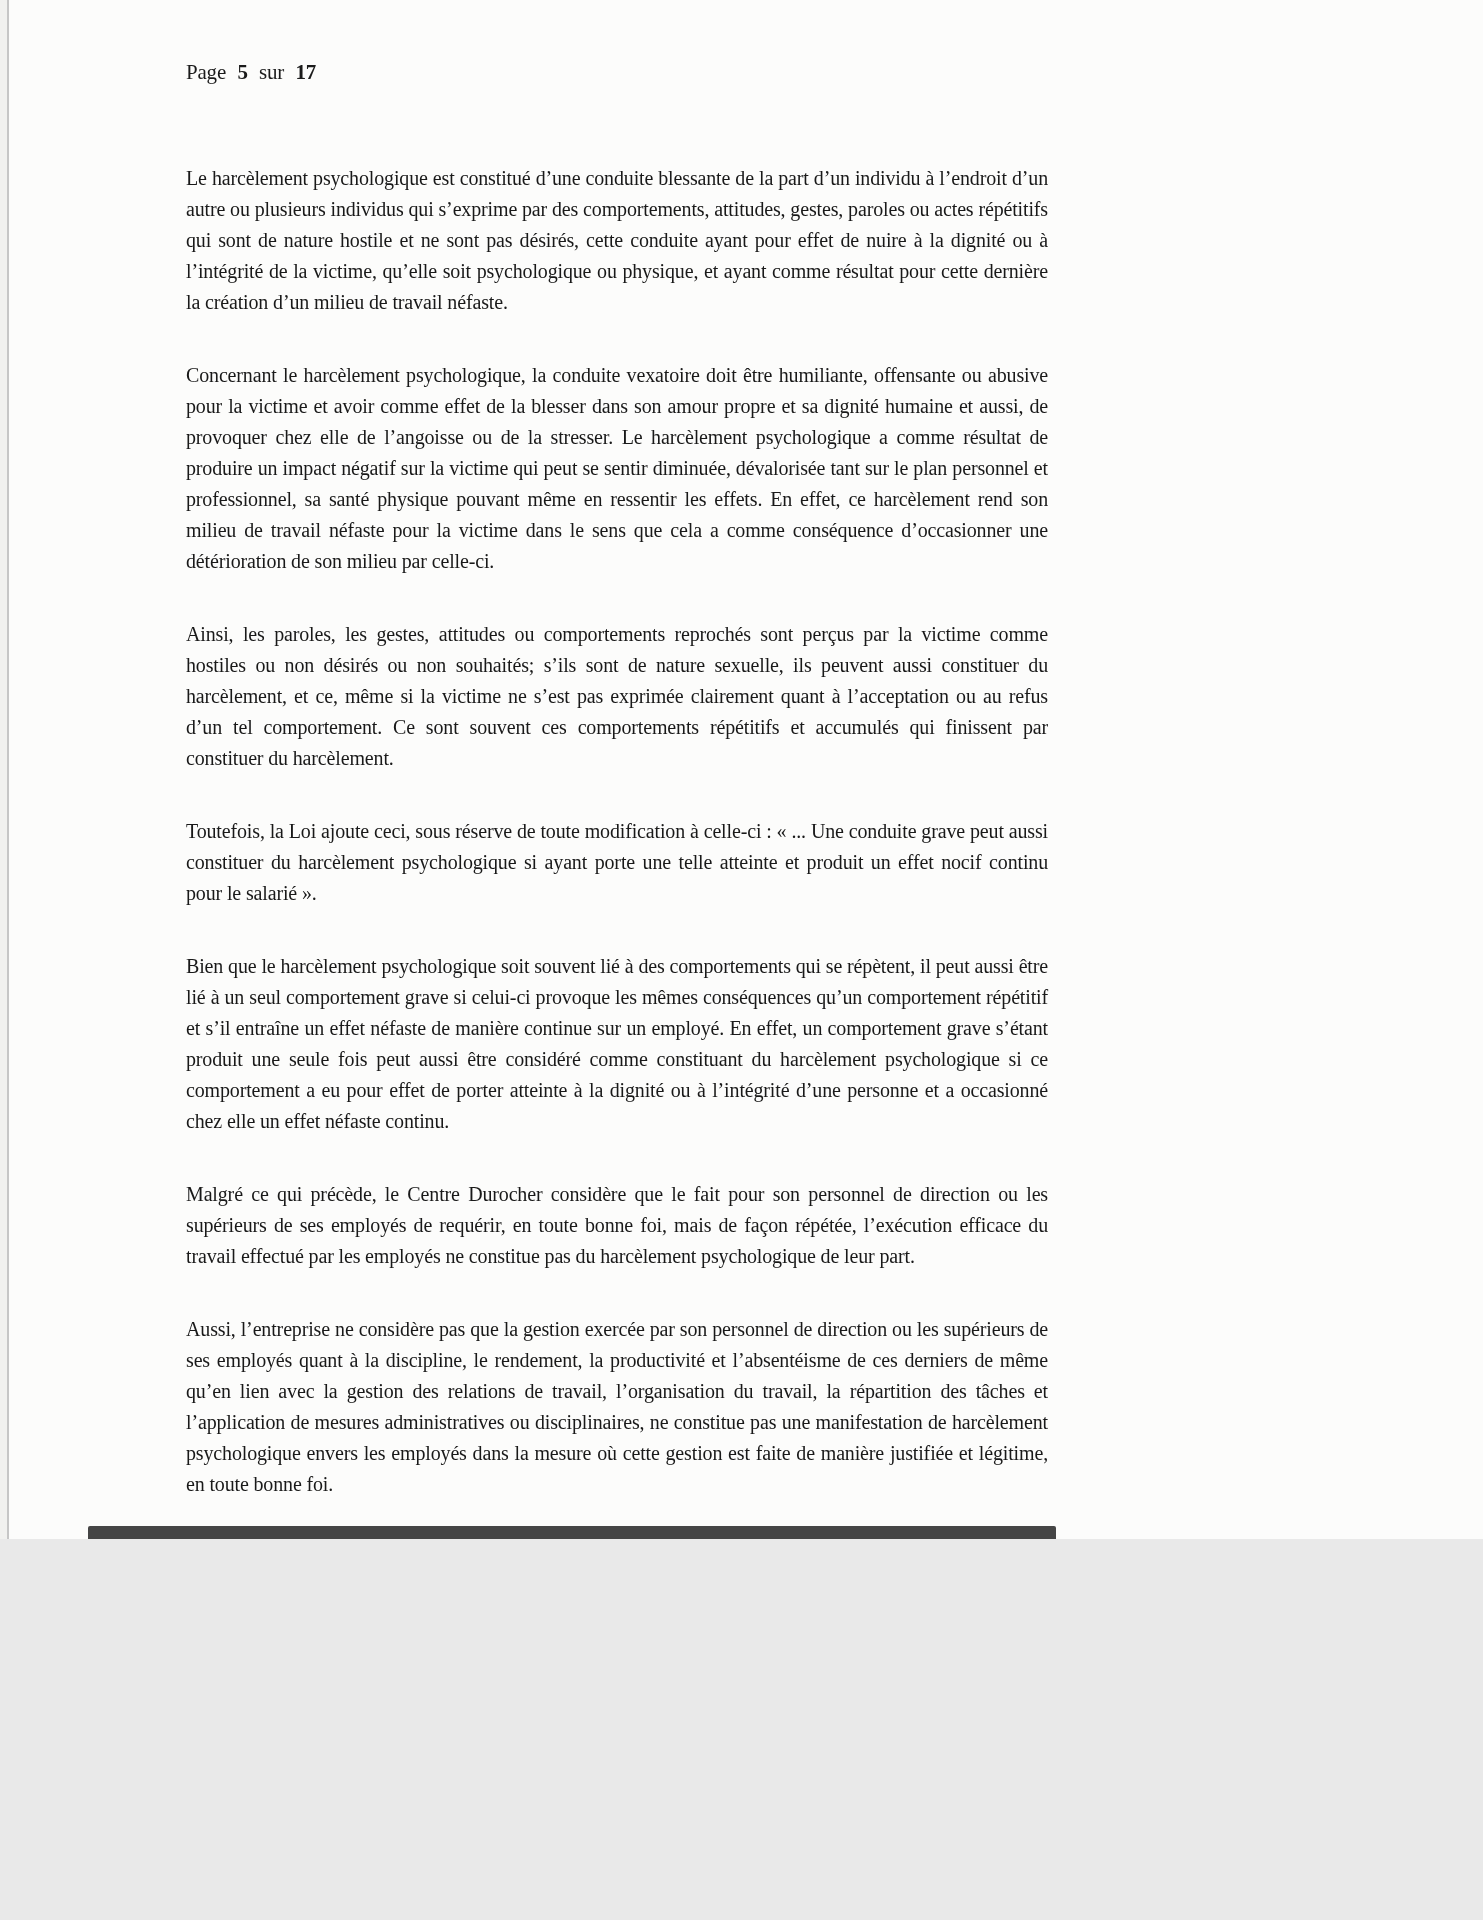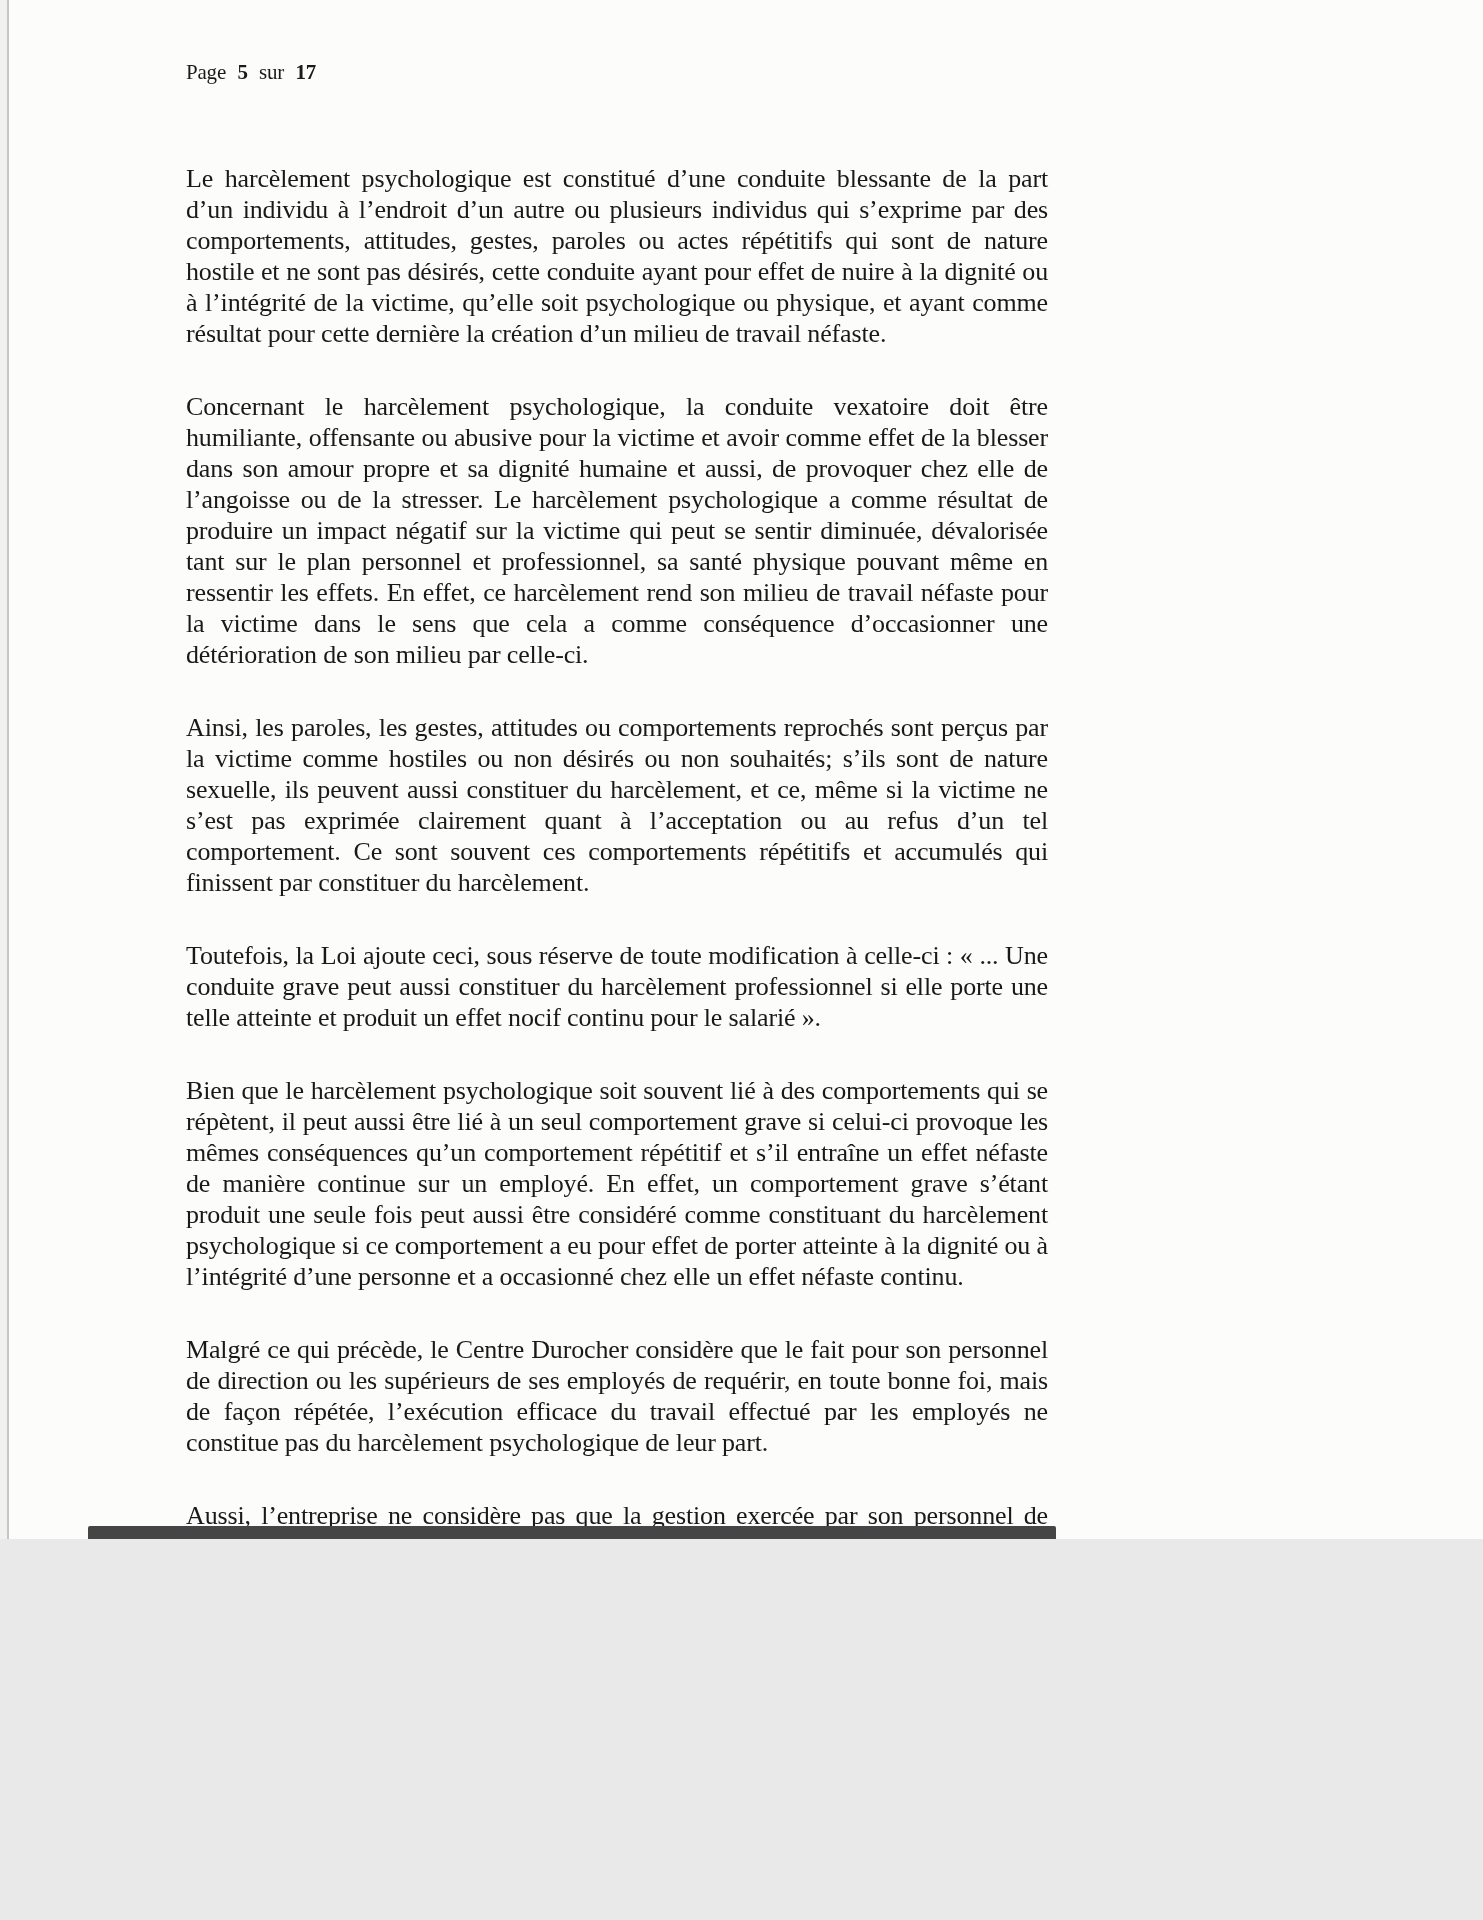--- a/index.html
+++ b/index.html
@@ -45,21 +45,21 @@
   .page-header .w:last-child { margin-right: 0; }
   .bold { font-weight: bold; }
   .doc-body {
     position: absolute;
     top: 163px;
     left: 186px;
     width: 862px;
   }
   .doc-body p {
     margin: 0 0 42px 0;
-    font-size: 26px;
+    font-size: 20px;
     line-height: 31px;
     letter-spacing: -0.15px;
     text-align: justify;
     color: #191919;
   }
   .page-footer {
     position: absolute;
     top: 1793px;
     left: 186px;
     width: 862px;
@@ -92,21 +92,21 @@
     <span class="w">Page</span>
     <span class="w bold">5</span>
     <span class="w">sur</span>
     <span class="w bold">17</span>
   </div>
 
   <div class="doc-body">
     <p>Le harcèlement psychologique est constitué d’une conduite blessante de la part d’un individu à l’endroit d’un autre ou plusieurs individus qui s’exprime par des comportements, attitudes, gestes, paroles ou actes répétitifs qui sont de nature hostile et ne sont pas désirés, cette conduite ayant pour effet de nuire à la dignité ou à l’intégrité de la victime, qu’elle soit psychologique ou physique, et ayant comme résultat pour cette dernière la création d’un milieu de travail néfaste.</p>
     <p>Concernant le harcèlement psychologique, la conduite vexatoire doit être humiliante, offensante ou abusive pour la victime et avoir comme effet de la blesser dans son amour propre et sa dignité humaine et aussi, de provoquer chez elle de l’angoisse ou de la stresser. Le harcèlement psychologique a comme résultat de produire un impact négatif sur la victime qui peut se sentir diminuée, dévalorisée tant sur le plan personnel et professionnel, sa santé physique pouvant même en ressentir les effets. En effet, ce harcèlement rend son milieu de travail néfaste pour la victime dans le sens que cela a comme conséquence d’occasionner une détérioration de son milieu par celle-ci.</p>
     <p>Ainsi, les paroles, les gestes, attitudes ou comportements reprochés sont perçus par la victime comme hostiles ou non désirés ou non souhaités; s’ils sont de nature sexuelle, ils peuvent aussi constituer du harcèlement, et ce, même si la victime ne s’est pas exprimée clairement quant à l’acceptation ou au refus d’un tel comportement. Ce sont souvent ces comportements répétitifs et accumulés qui finissent par constituer du harcèlement.</p>
-    <p>Toutefois, la Loi ajoute ceci, sous réserve de toute modification à celle-ci : « ... Une conduite grave peut aussi constituer du harcèlement professionnel si elle porte une telle atteinte et produit un effet nocif continu pour le salarié ».</p>
+    <p>Toutefois, la Loi ajoute ceci, sous réserve de toute modification à celle-ci : « ... Une conduite grave peut aussi constituer du harcèlement psychologique si ayant porte une telle atteinte et produit un effet nocif continu pour le salarié ».</p>
     <p>Bien que le harcèlement psychologique soit souvent lié à des comportements qui se répètent, il peut aussi être lié à un seul comportement grave si celui-ci provoque les mêmes conséquences qu’un comportement répétitif et s’il entraîne un effet néfaste de manière continue sur un employé. En effet, un comportement grave s’étant produit une seule fois peut aussi être considéré comme constituant du harcèlement psychologique si ce comportement a eu pour effet de porter atteinte à la dignité ou à l’intégrité d’une personne et a occasionné chez elle un effet néfaste continu.</p>
     <p>Malgré ce qui précède, le Centre Durocher considère que le fait pour son personnel de direction ou les supérieurs de ses employés de requérir, en toute bonne foi, mais de façon répétée, l’exécution efficace du travail effectué par les employés ne constitue pas du harcèlement psychologique de leur part.</p>
     <p>Aussi, l’entreprise ne considère pas que la gestion exercée par son personnel de direction ou les supérieurs de ses employés quant à la discipline, le rendement, la productivité et l’absentéisme de ces derniers de même qu’en lien avec la gestion des relations de travail, l’organisation du travail, la répartition des tâches et l’application de mesures administratives ou disciplinaires, ne constitue pas une manifestation de harcèlement psychologique envers les employés dans la mesure où cette gestion est faite de manière justifiée et légitime, en toute bonne foi.</p>
   </div>
 
 
   <div class="bottom-scan-bar"></div>
 
 </div>
 

